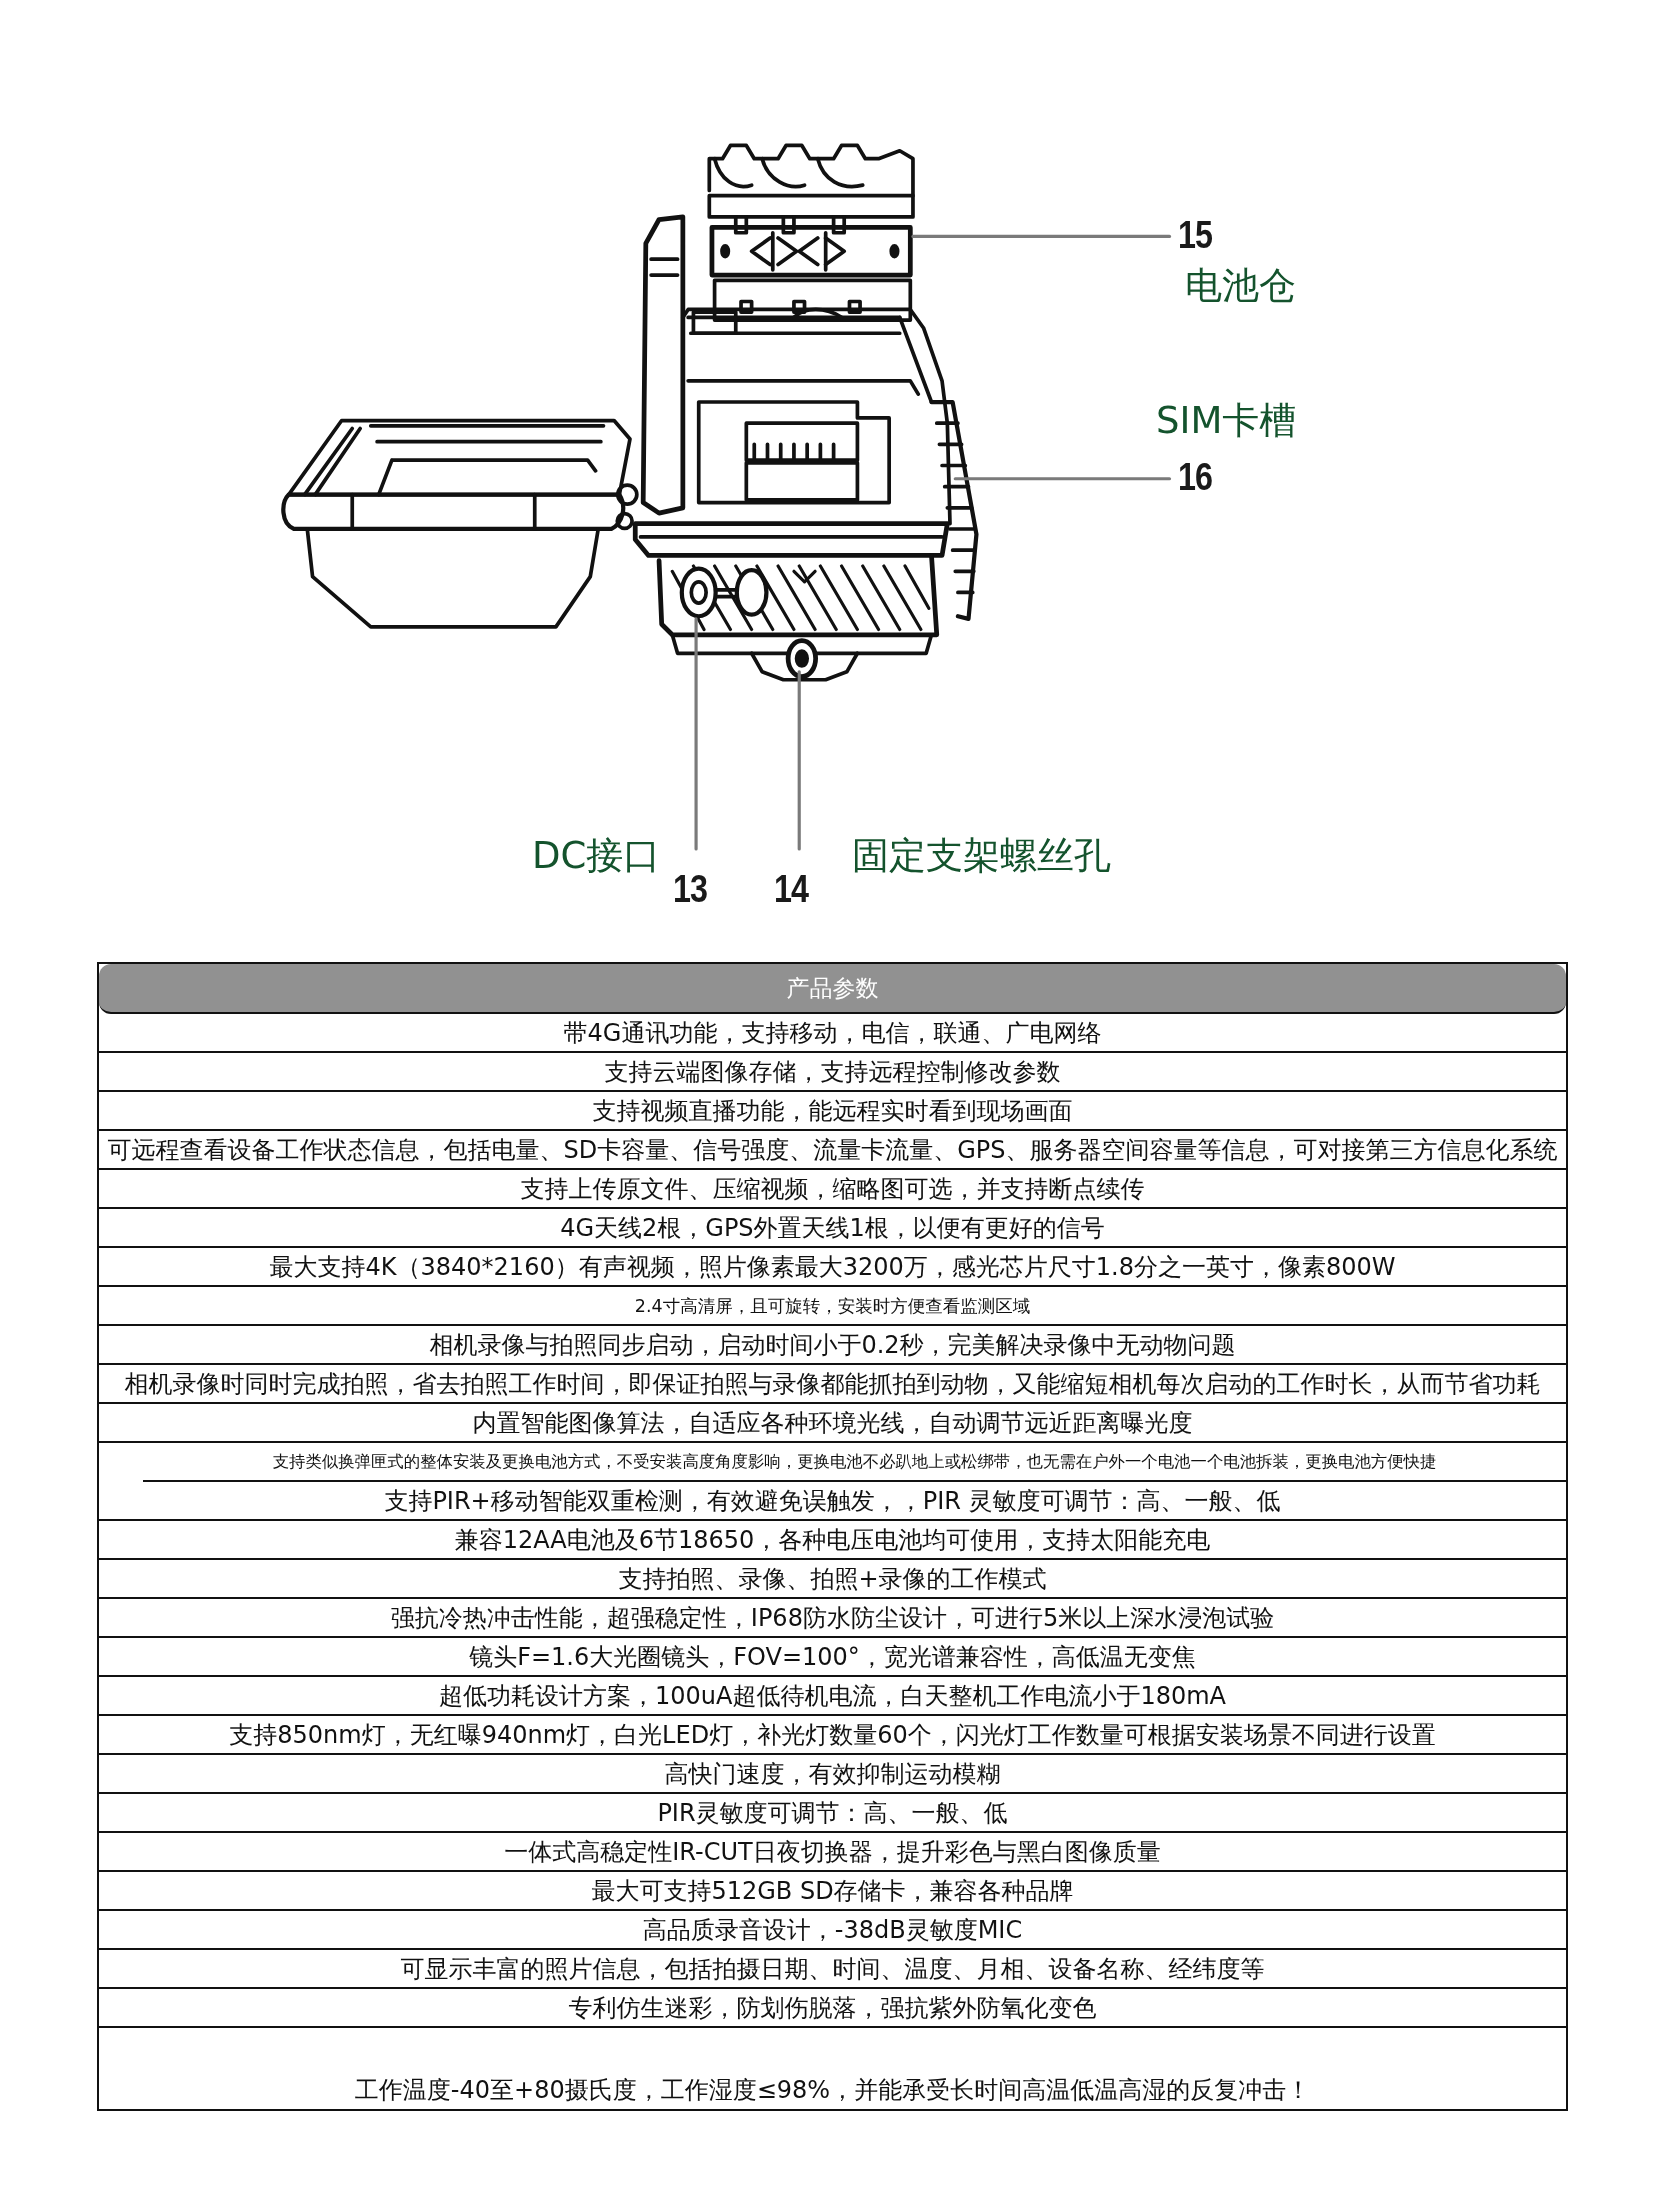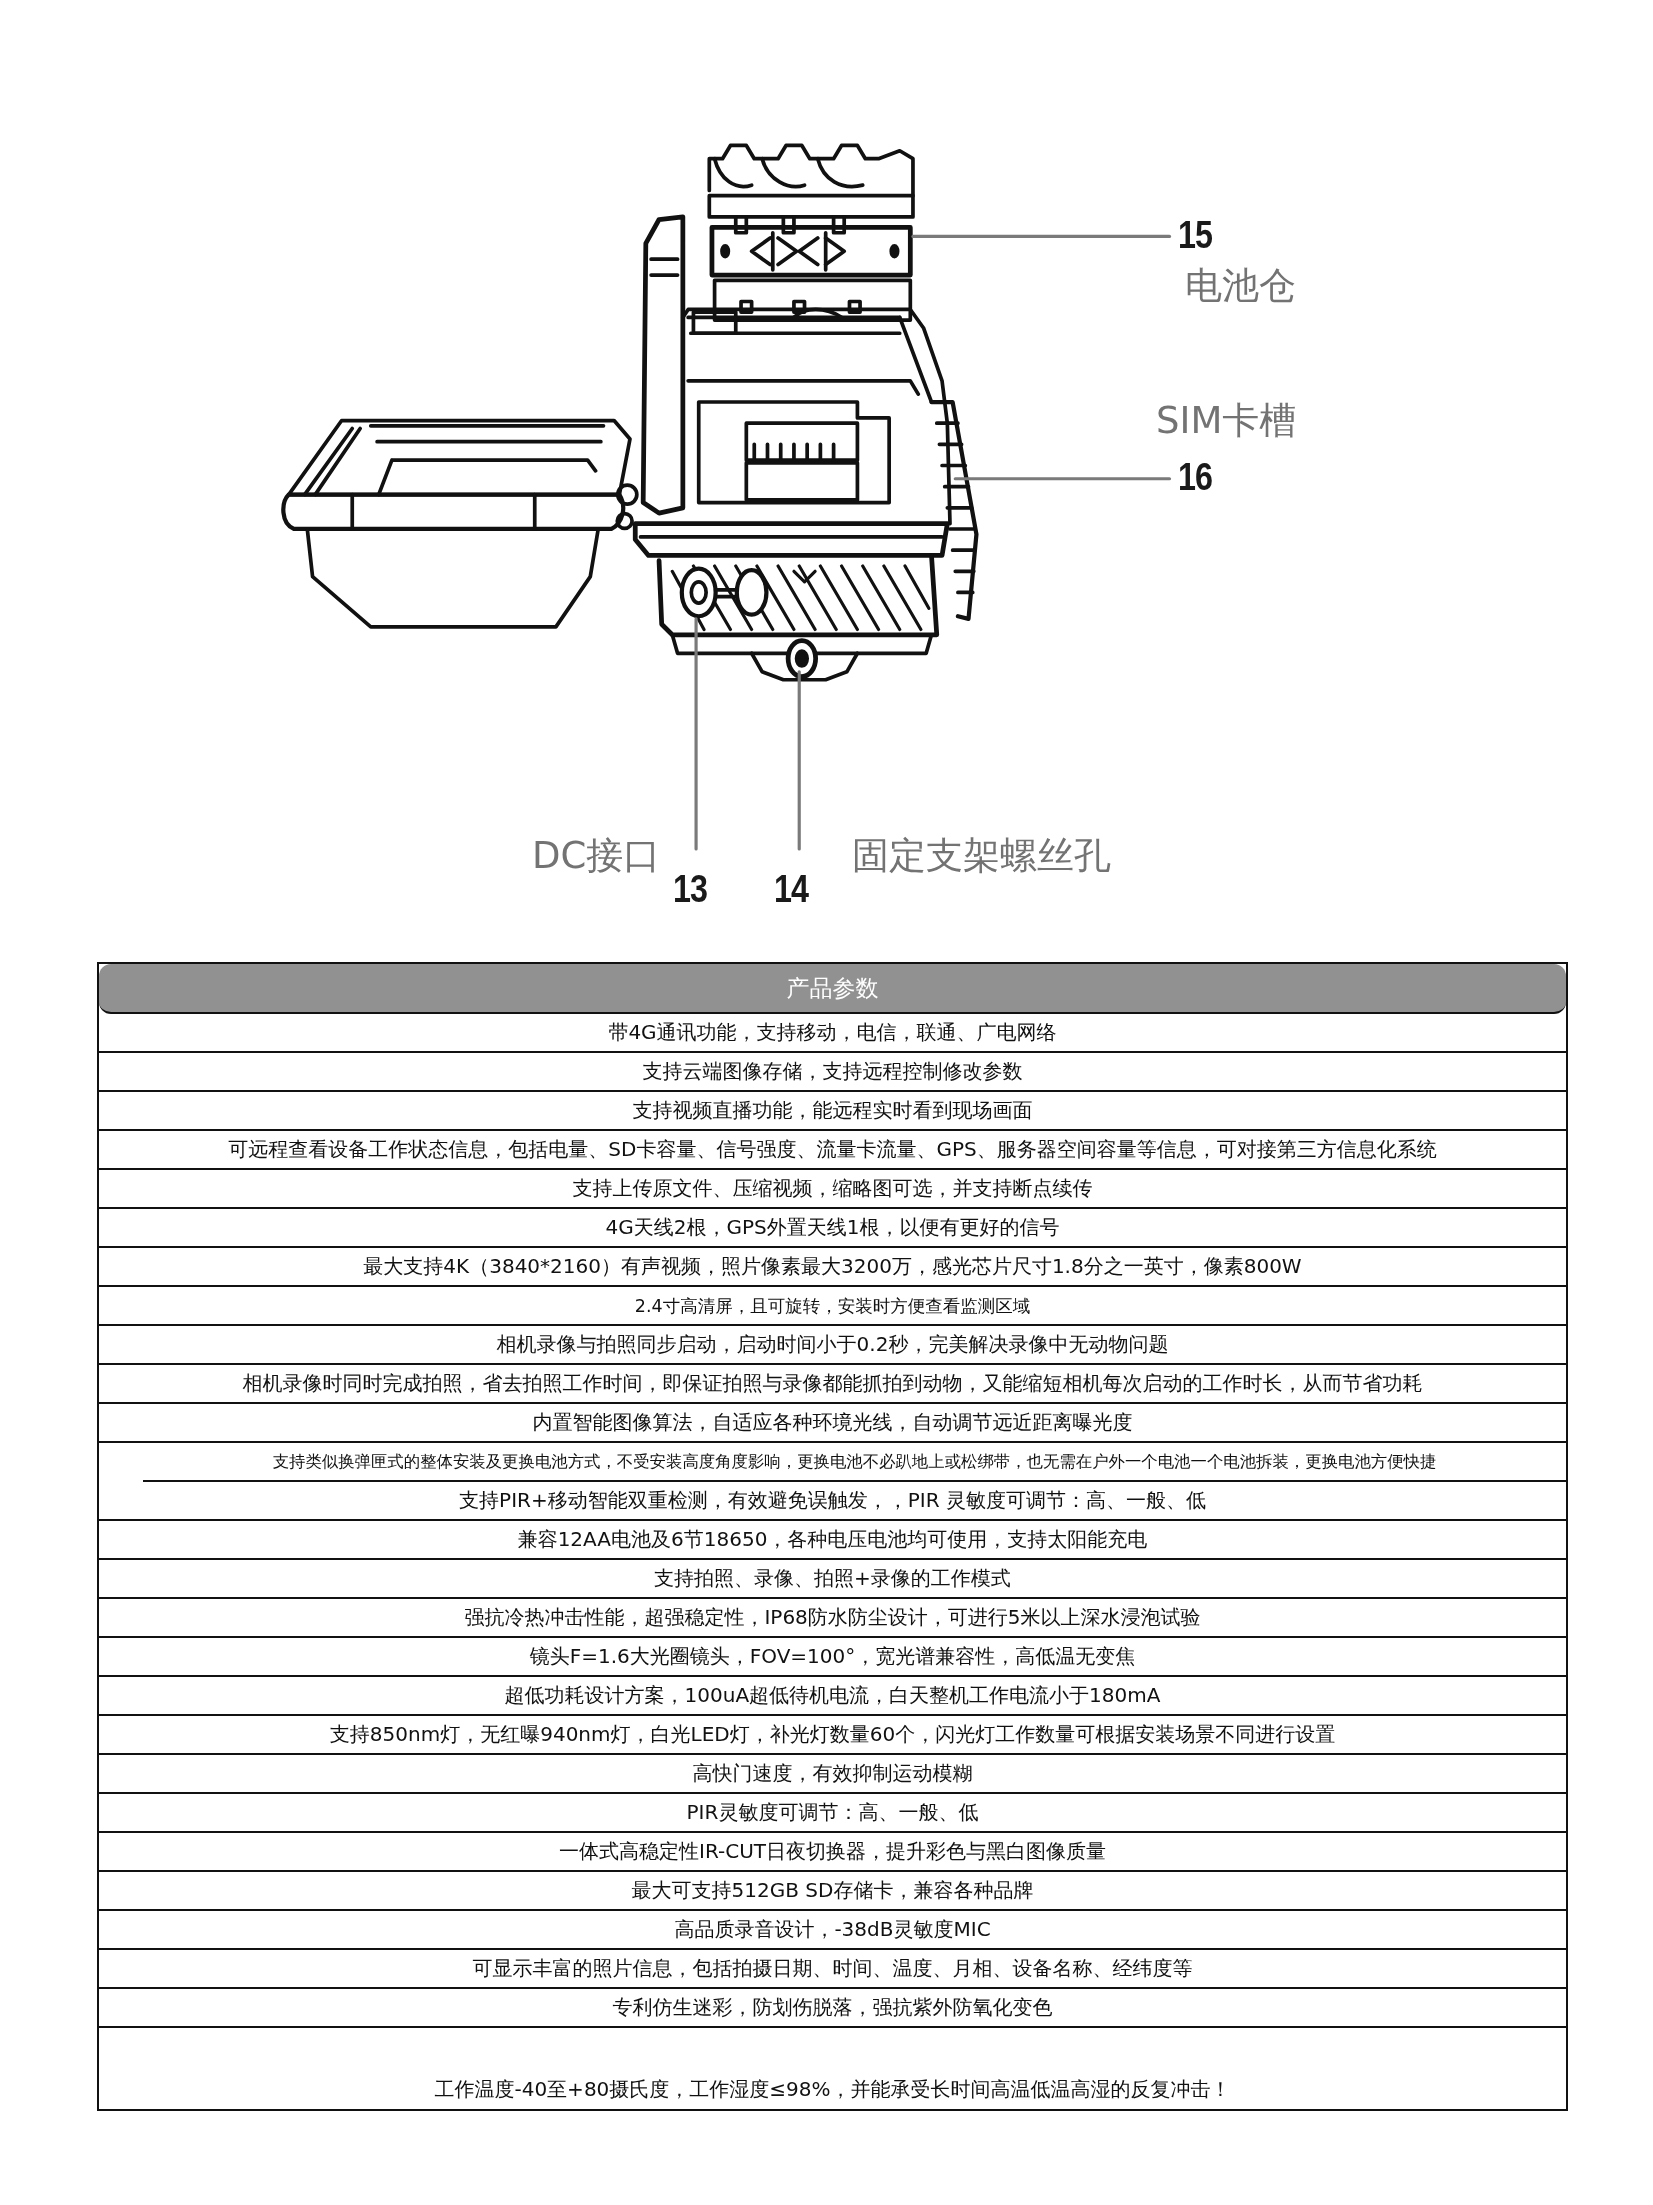--- a/index.html
+++ b/index.html
@@ -14,35 +14,35 @@
     position: absolute; left: 0; top: 0; width: 1654px; height: 931px;
   }
   .diagram svg { position: absolute; left: 0; top: 0; }
   .callout-num {
     position: absolute; font-family: "Liberation Sans", sans-serif; font-weight: bold;
     font-size: 38px; color: #1a1a1a; letter-spacing: -1.1px; line-height: 1;
     transform: scaleX(0.85); transform-origin: left top;
   }
   .callout-label {
     position: absolute; font-family: "DejaVu Sans", sans-serif; font-size: 37px;
-    color: #737373; line-height: 1; white-space: nowrap; text-align: center;
+    color: #14532d; line-height: 1; white-space: nowrap; text-align: center;
   }
   .spec-table {
     position: absolute; left: 97px; top: 962px; width: 1471px;
     border: 2.6px solid #111; box-sizing: border-box;
     border-collapse: collapse;
   }
   .spec-header {
     height: 50px; background: #919191; color: #ffffff;
     display: flex; align-items: center; justify-content: center;
     font-size: 23px; border-bottom: 2.6px solid #111; box-sizing: border-box; border-radius: 12px;
   }
   .spec-row {
     height: 39px; display: flex; align-items: center; justify-content: center;
-    font-size: 20px; border-bottom: 2.1px solid #111; box-sizing: border-box;
+    font-size: 24px; border-bottom: 2.1px solid #111; box-sizing: border-box;
     white-space: nowrap; overflow: hidden;
   }
   .spec-row:last-child { border-bottom: none; margin-top: 42px; }
   .spec-row.small { font-size: 16.4px; margin-left: 44px; }
   .spec-row.xsmall { font-size: 17.5px; }
 </style>
 </head>
 <body>
 
 <div class="diagram">

